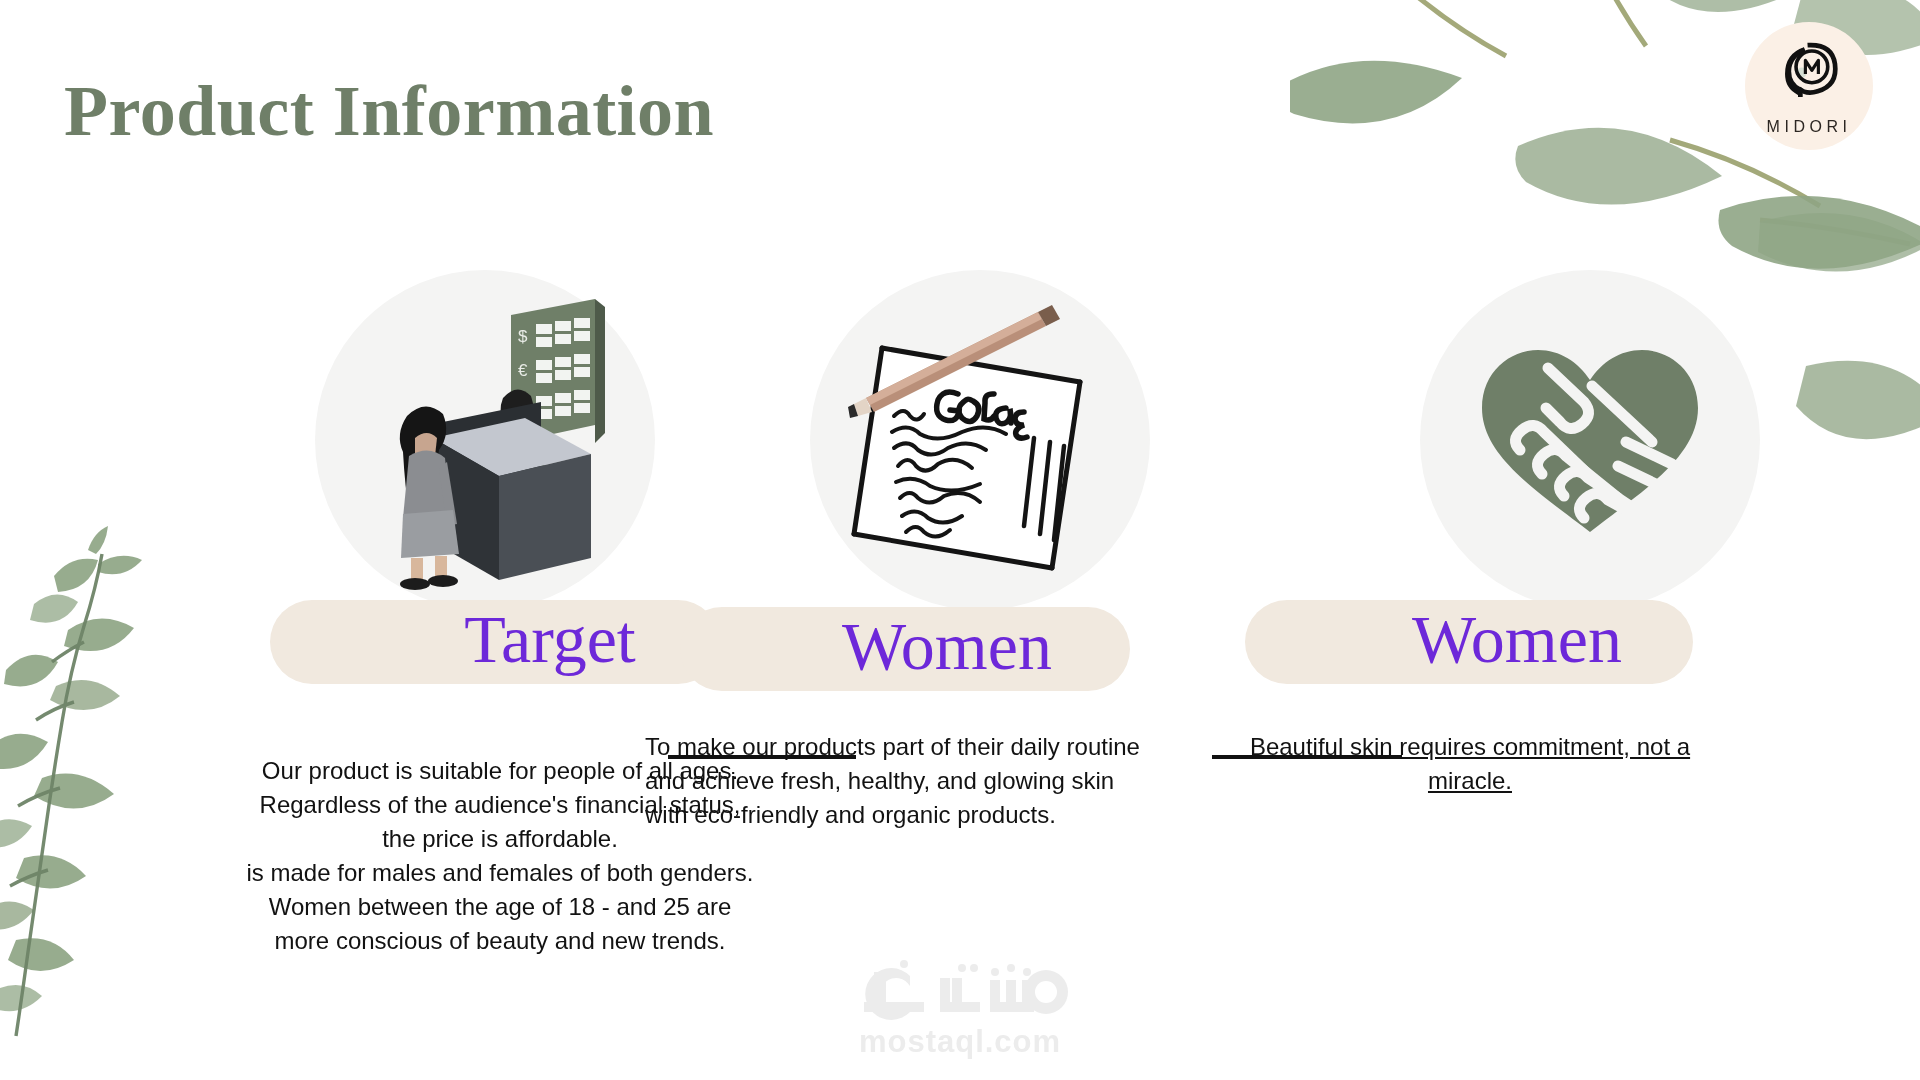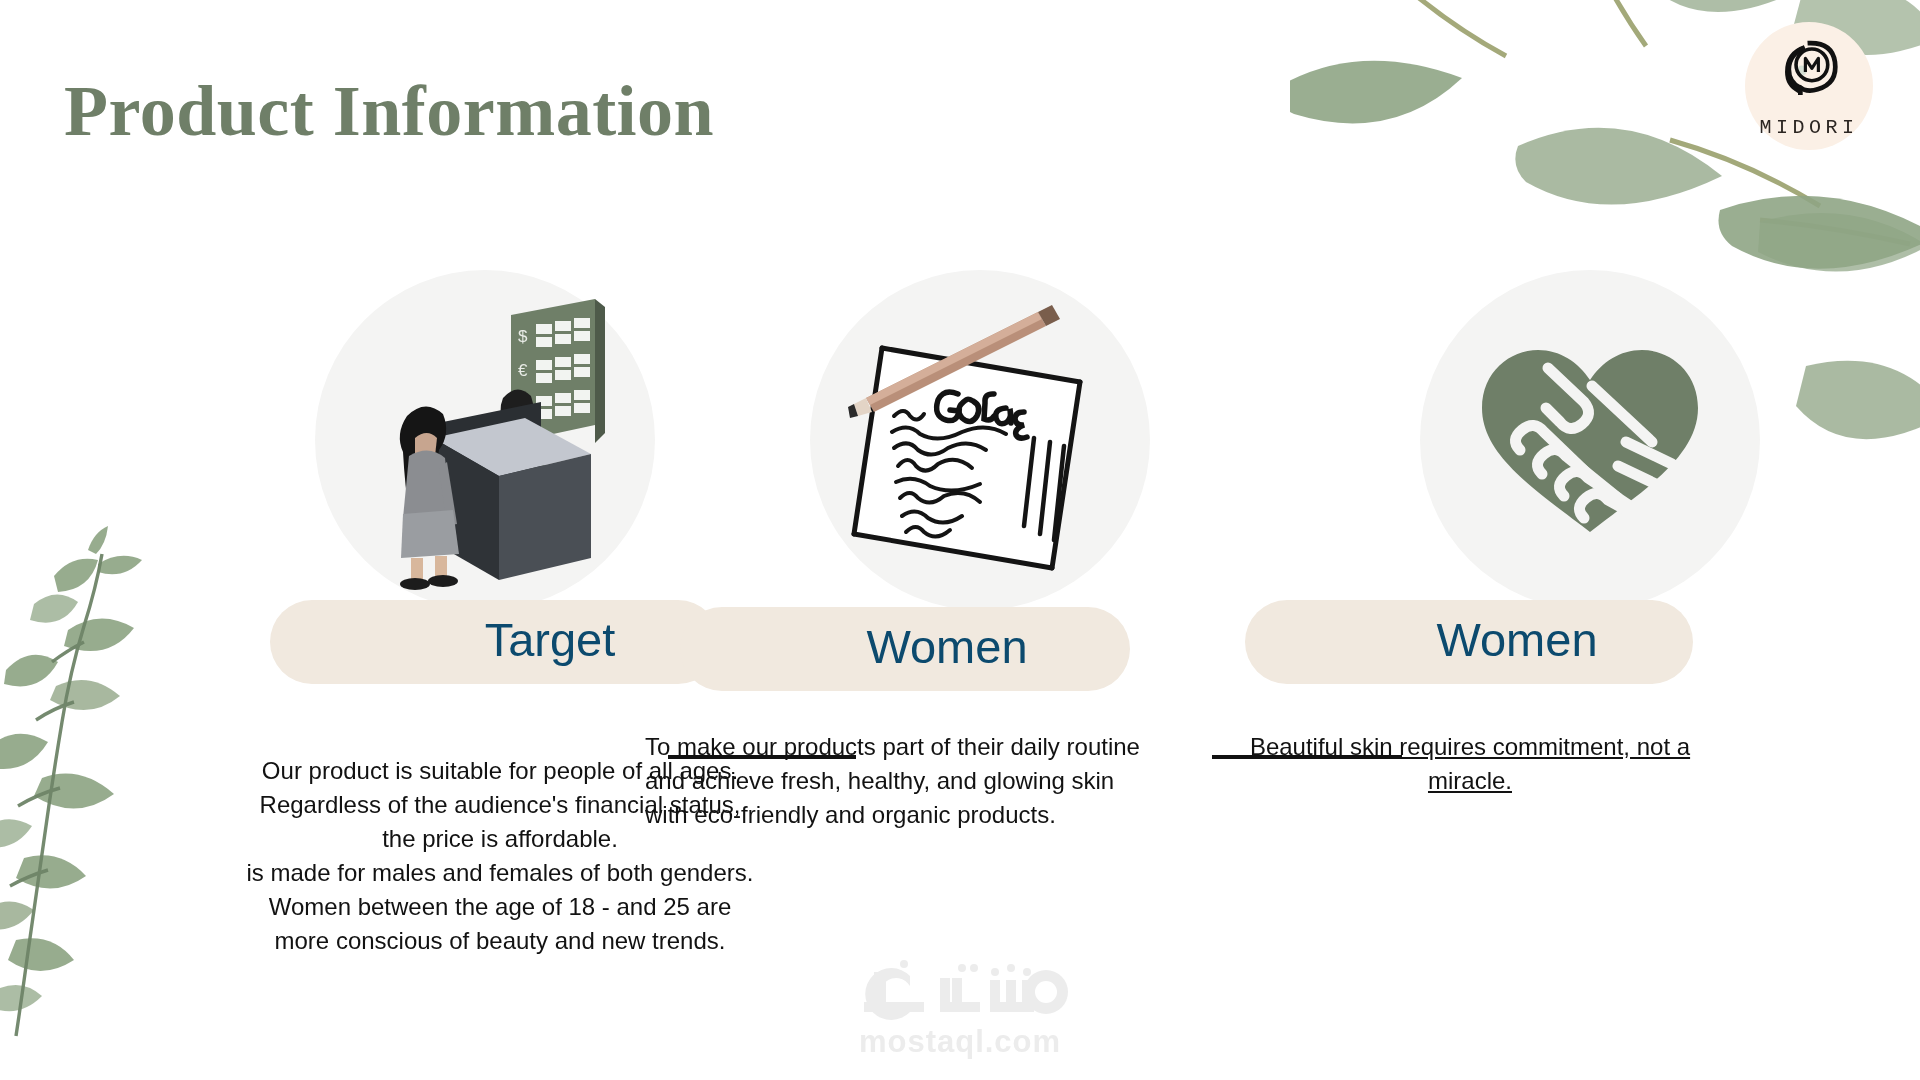--- a/index.html
+++ b/index.html
@@ -32,22 +32,22 @@
   .logo-badge {
     position:absolute; left:1745px; top:22px;
     width:128px; height:128px; border-radius:50%;
     background:#fbf0e6;
     display:flex; flex-direction:column;
     align-items:center; justify-content:center;
     z-index:6;
   }
   .logo-mark { width:74px; height:62px; display:block; margin-top:2px; }
   .logo-word {
-    font-family:Liberation Mono, monospace;
-    font-size:20px; letter-spacing:4.5px;
+    font-family:Liberation Sans, sans-serif;
+    font-size:16px; letter-spacing:4.5px;
     color:#2c2622; margin-top:18px;
   }
 
   
   .columns {
     position:absolute; left:0; top:270px; width:1920px; height:640px;
   }
   .col { position:absolute; top:0; width:560px; }
   .col-0 { left:250px; }
   .col-1 { left:700px; }
@@ -78,23 +78,23 @@
     position:absolute;
     height:84px; border-radius:42px;
     background:#f1e9df;
     display:flex; align-items:center; justify-content:center;
     z-index:3;
   }
   .col-0 .pill { left:20px;  top:330px; width:450px; }
   .col-1 .pill { left:-20px; top:337px; width:450px; }
   .col-2 .pill { left:-10px; top:330px; width:448px; }
   .pill-label {
-    font-family:Liberation Sans, sans-serif;
-    font-size:47px;
-    color:#0c4a6e;
+    font-family:Liberation Serif, serif;
+    font-size:68px;
+    color:#6d28d9;
     line-height:1;
     padding-bottom:6px;
   }
   .col-0 .pill-label { transform:translateX(55px); }
   .col-1 .pill-label { transform:translateX(42px); }
   .col-2 .pill-label { transform:translateX(48px); }
 
   
   .body-copy {
     position:absolute;

